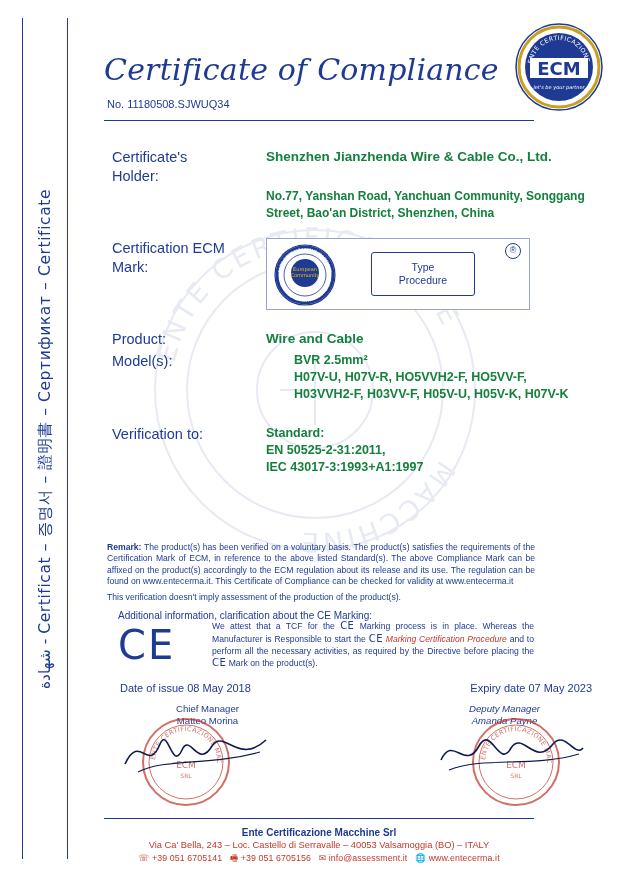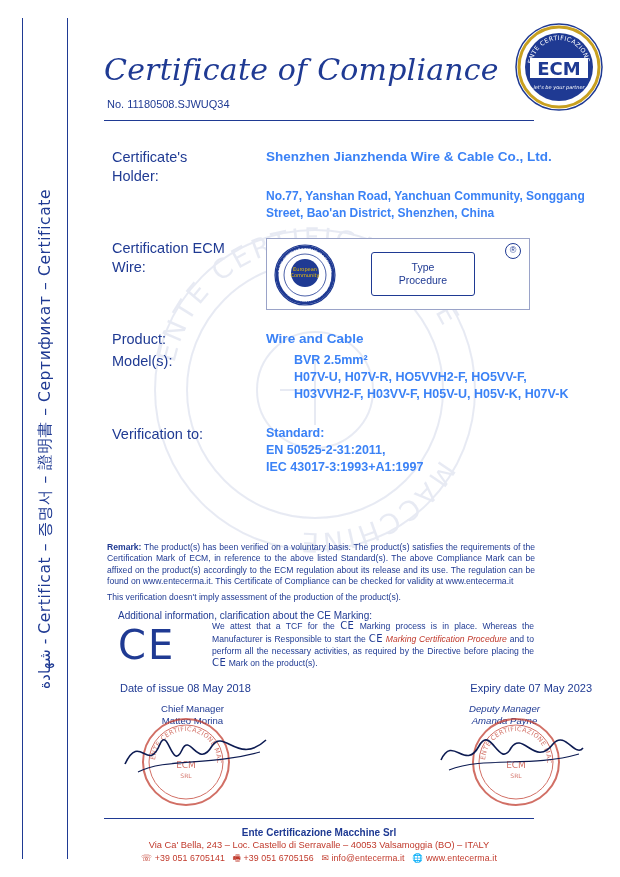--- a/index.html
+++ b/index.html
@@ -100,21 +100,21 @@
   
   .label {
     position: absolute;
     font-size: 14.5px;
     color: #1f3a93;
     line-height: 19px;
   }
   .value {
     position: absolute;
     font-size: 12.5px;
-    color: #3b82f6;
+    color: #15803d;
     line-height: 17px;
     font-weight: bold;
   }
 
   .r1-label { left: 112px; top: 148px; }
   .r1-value { left: 266px; top: 148px; width: 300px; font-size: 13.5px; }
   .r1-addr  { left: 266px; top: 188px; width: 320px; font-size: 12px; font-weight: bold; }
 
   .r2-label { left: 112px; top: 239px; }
 
@@ -238,21 +238,21 @@
   }
   .expiry-date {
     position: absolute;
     right: 28px;
     top: 682px;
     font-size: 11px;
     color: #1f3a93;
   }
   .sig-left {
     position: absolute;
-    left: 105px;
+    left: 120px;
     top: 703px;
     width: 175px;
     text-align: center;
     font-size: 9.6px;
     line-height: 12px;
     color: #1f3a93;
   }
   .sig-right {
     position: absolute;
     right: 28px;
@@ -358,21 +358,21 @@
 
   <div class="label r1-label">
     <span>Certificate's</span><br>
     <span>Holder:</span>
   </div>
   <div class="value r1-value">Shenzhen Jianzhenda Wire &amp; Cable Co., Ltd.</div>
   <div class="value r1-addr">No.77, Yanshan Road, Yanchuan Community, Songgang Street, Bao'an District, Shenzhen, China</div>
 
   <div class="label r2-label">
     <span>Certification ECM</span><br>
-    <span>Wire:</span>
+    <span>Mark:</span>
   </div>
   <div class="mark-box">
     <div class="mark-seal">
       <svg viewBox="0 0 64 64" width="64" height="64">
         <circle cx="32" cy="32" r="30" fill="#ffffff" stroke="#1f3a93" stroke-width="1.2"></circle>
         <circle cx="32" cy="32" r="28" fill="none" stroke="#1f3a93" stroke-width="3"></circle>
         <circle cx="32" cy="32" r="21" fill="#ffffff" stroke="#1f3a93" stroke-width="0.8"></circle>
         <defs>
           <path id="sealTop" d="M 32,32 m -24,0 a 24,24 0 1,1 48,0" fill="none"></path>
           <path id="sealBot" d="M 32,32 m 24,0 a 24,24 0 1,1 -48,0" fill="none"></path>
@@ -490,20 +490,20 @@
     <div class="org">Ente Certificazione Macchine Srl</div>
     <div class="addr">Via Ca' Bella, 243 – Loc. Castello di Serravalle – 40053 Valsamoggia (BO) – ITALY</div>
     <div class="contacts">
       <span class="glyph">☏</span>
       <span>+39 051 6705141</span>
       &nbsp;
       <span class="glyph">🖷</span>
       <span>+39 051 6705156</span>
       &nbsp;
       <span class="glyph">✉</span>
-      <span>info@entecerma.it</span>
+      <span>info@assessment.it</span>
       &nbsp;
       <span class="glyph">🌐</span>
       <span>www.entecerma.it</span>
     </div>
   </div>
 
 </div>
 
 </body></html>

